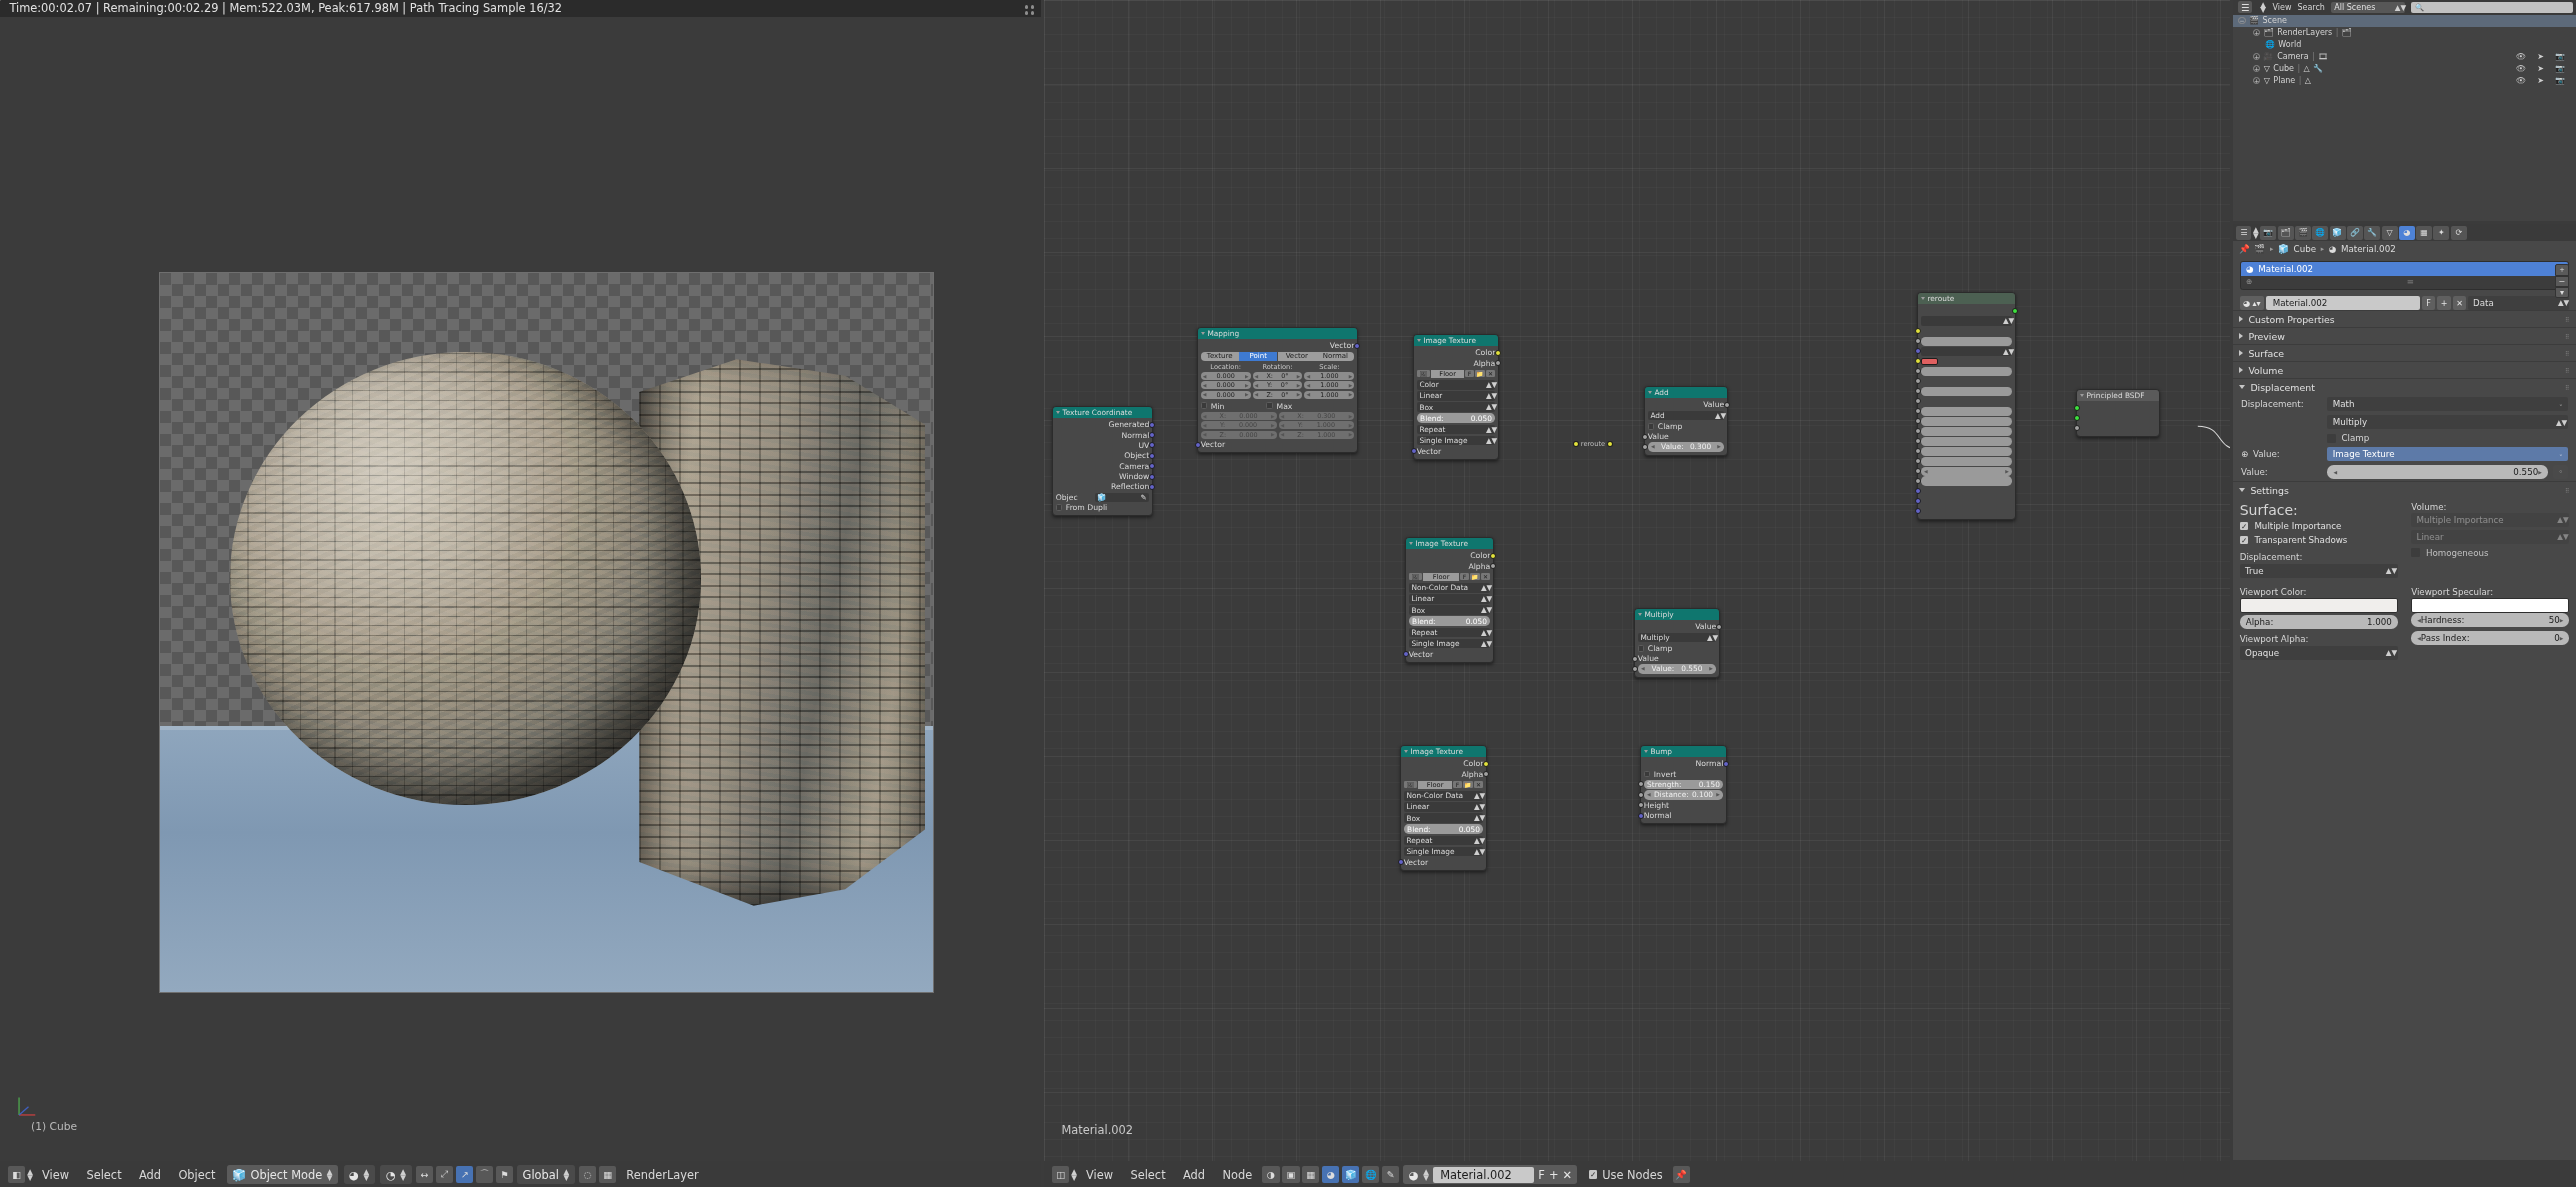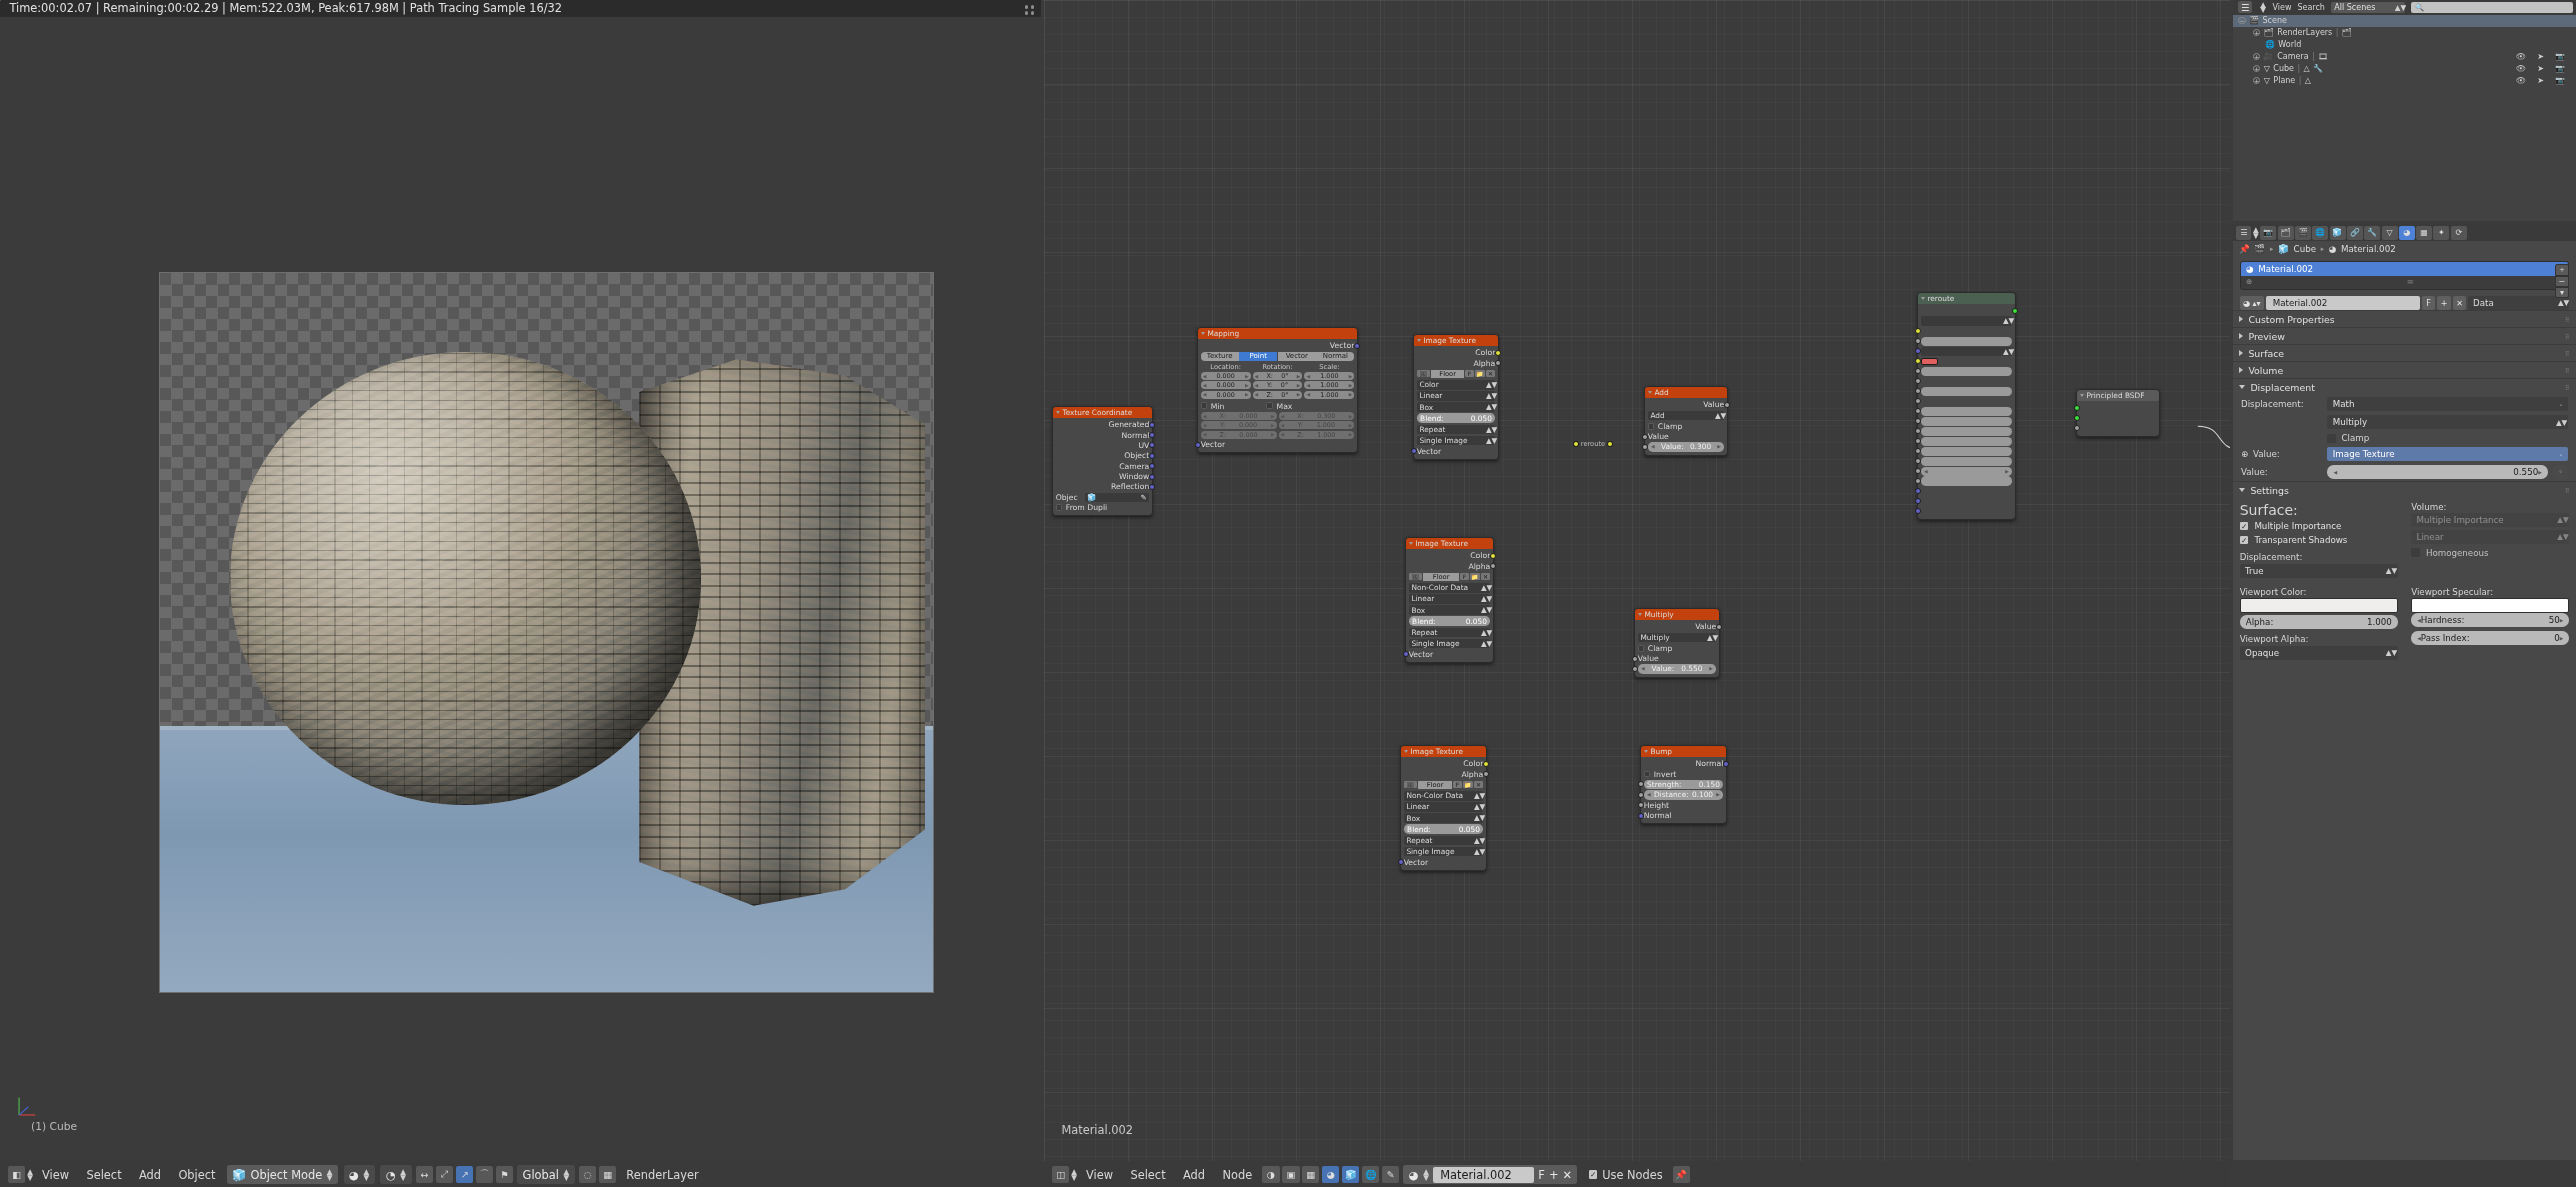--- a/index.html
+++ b/index.html
@@ -86,21 +86,21 @@
       linear-gradient(to right, rgba(255,255,255,.055) 0.7px, transparent 0.7px),
       linear-gradient(to bottom, rgba(255,255,255,.055) 0.7px, transparent 0.7px);
     background-size: 17px 17px, 17px 17px, 84px 84px, 84px 84px; }
   #node-footer-label { position:absolute; left:17.4px; bottom:24px; color:#c9c9c9; font-size:11.4px; }
   #node-header { position:absolute; left:1044px; top:1161px; width:1186px; height:27px;
     background:#3a3a3a; display:flex; align-items:center; padding-left:6.7px; }
 
   
   .node { position:absolute; background:#484848; border:0.7px solid #2b2b2b; border-radius:4px;
     box-shadow:0 1.3px 3.4px rgba(0,0,0,.45); color:#d9d9d9; font-size:7.7px; }
-  .node > .title { height:11.4px; border-radius:3.4px 3.4px 0 0; background:#c2410c;
+  .node > .title { height:11.4px; border-radius:3.4px 3.4px 0 0; background:#0f766e;
     display:flex; align-items:center; padding-left:2.7px; gap:2.7px; font-size:7.4px; color:#dcdcdc; }
   .node.shader > .title { background:#4c6052; }
   .node.output > .title { background:#5a5a5a; }
   .tri { width:0;height:0;border-left:2.7px solid transparent;border-right:2.7px solid transparent;
     border-top:3.4px solid #9d9d9d; }
   .node .body { padding:2px 2.7px 3.4px 2.7px; display:flex; flex-direction:column; gap:1.7px; }
   .row { display:flex; align-items:center; height:8.7px; position:relative; }
   .row.r { justify-content:flex-end; }
   .sock { position:absolute; width:6px;height:6px;border-radius:50%; border:0.7px solid #1d1d1d; }
   .sock.in { left:-6px; } .sock.out { right:-6px; }
@@ -325,21 +325,21 @@
             <span class="sock out s-blue"></span>
           </div>
         <div class="row r">
             <span>Window</span>
             <span class="sock out s-blue"></span>
           </div>
         <div class="row r">
             <span>Reflection</span>
             <span class="sock out s-blue"></span>
           </div>
-        <div class="row" style="gap:7px">
+        <div class="row" style="gap:17px">
           <span>Objec</span>
           <span class="dd" style="flex:1">
             <span>🧊</span>
             <span>✎</span>
           </span>
         </div>
         <div class="row">
           <span class="chk"></span>
           <span>From Dupli</span>
         </div>

